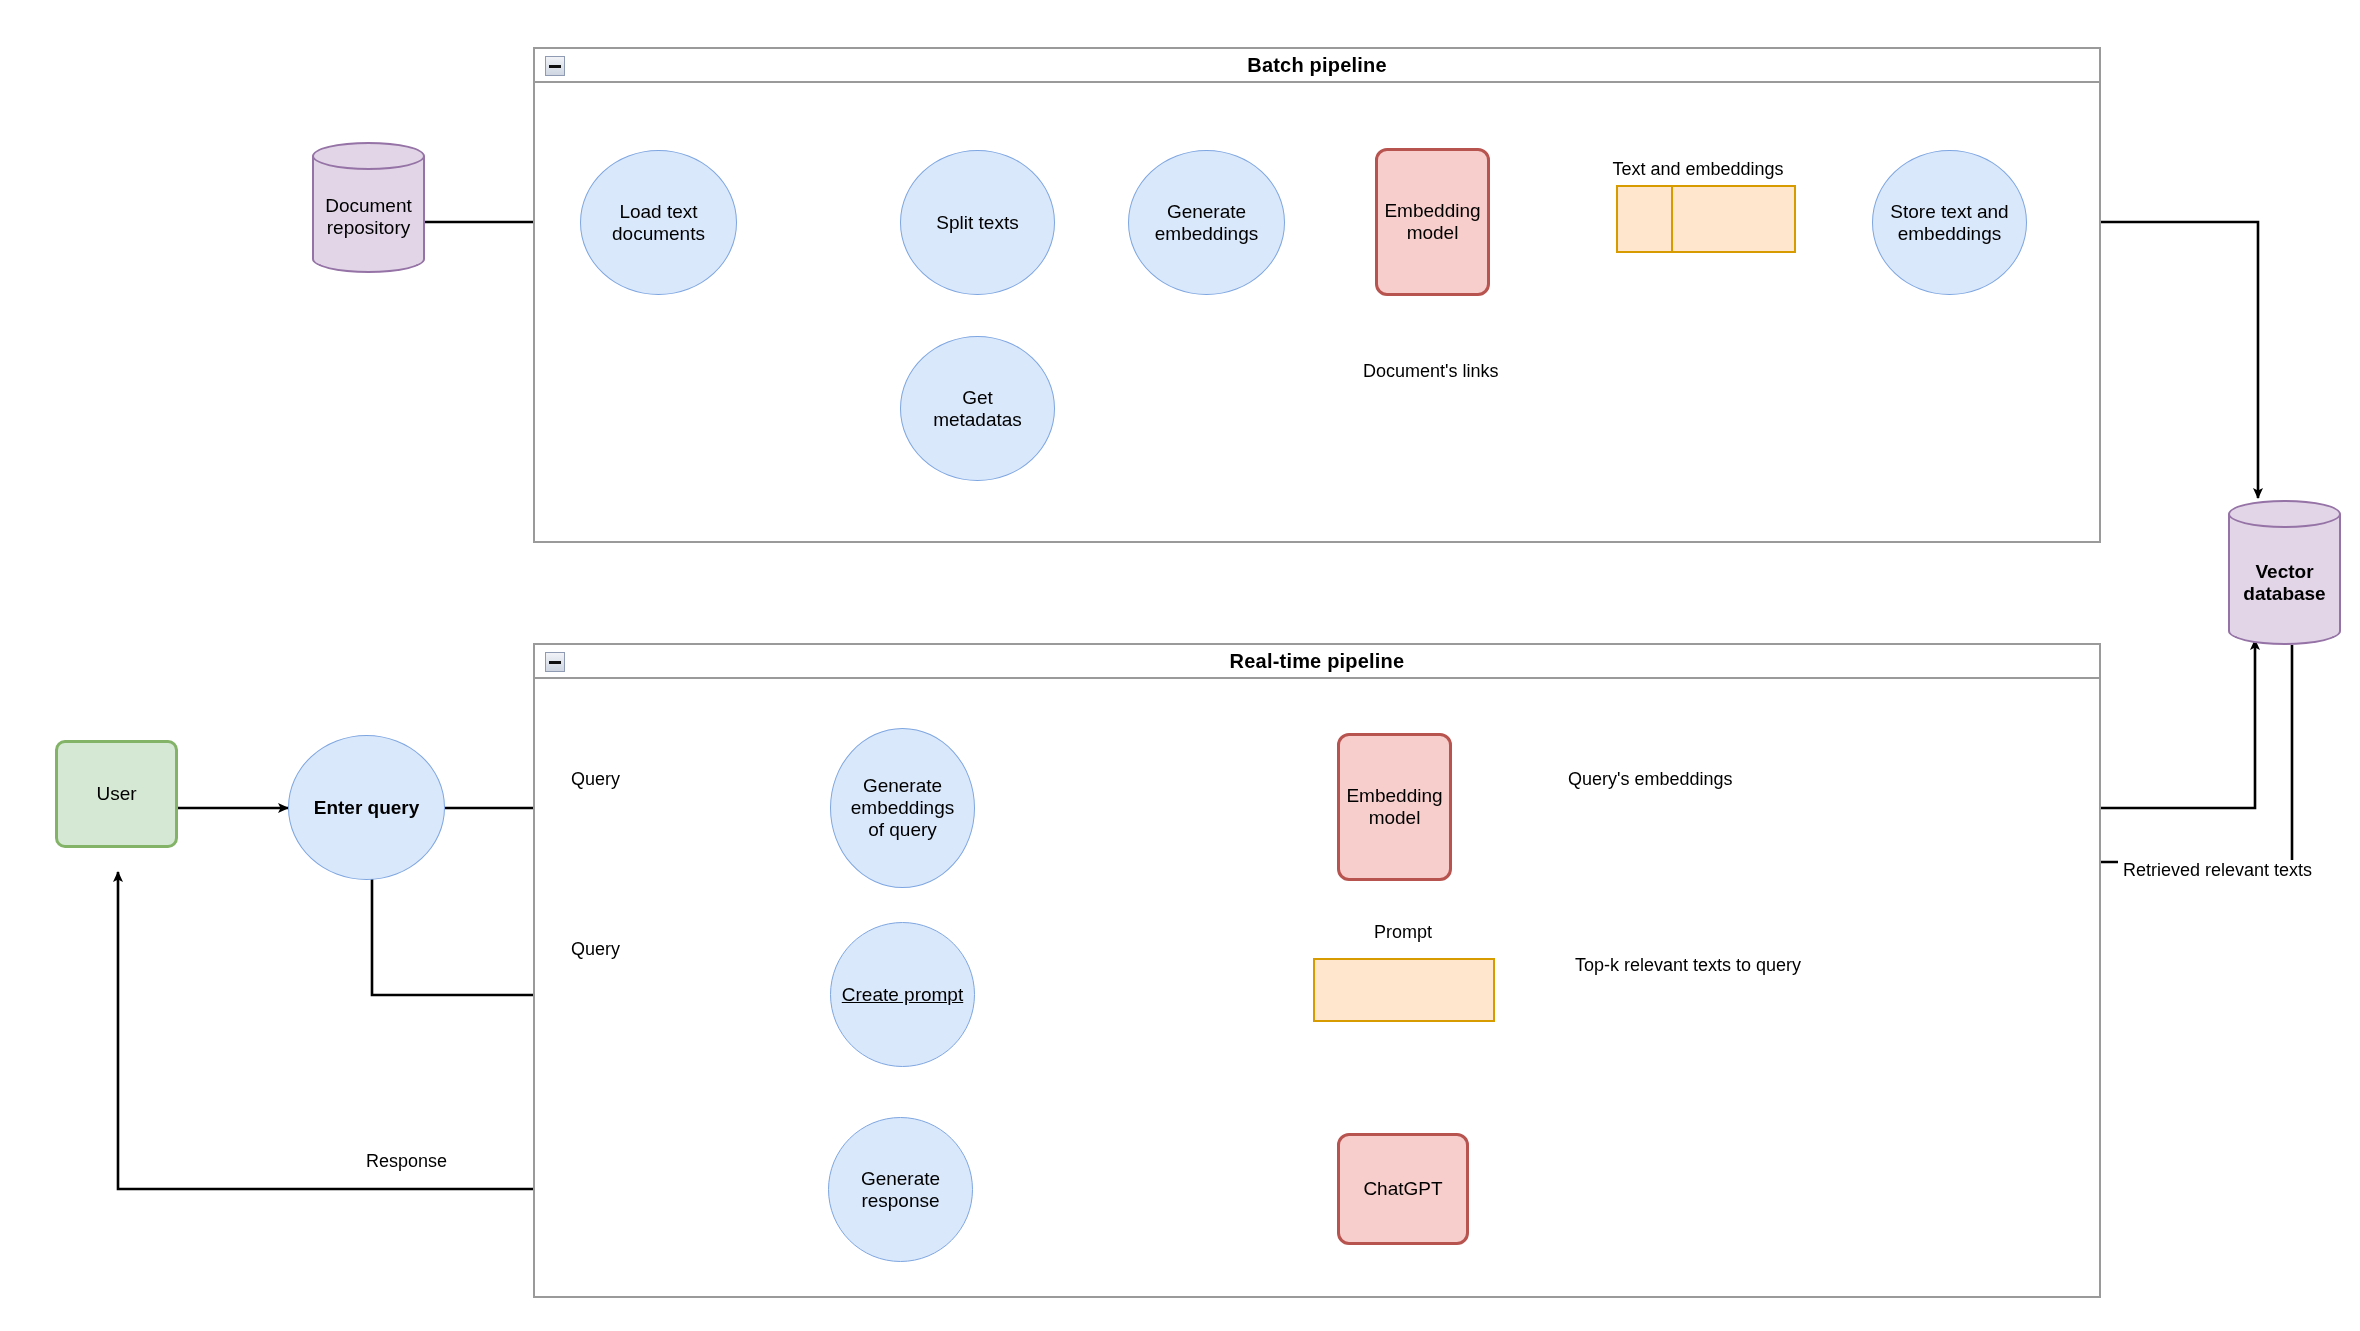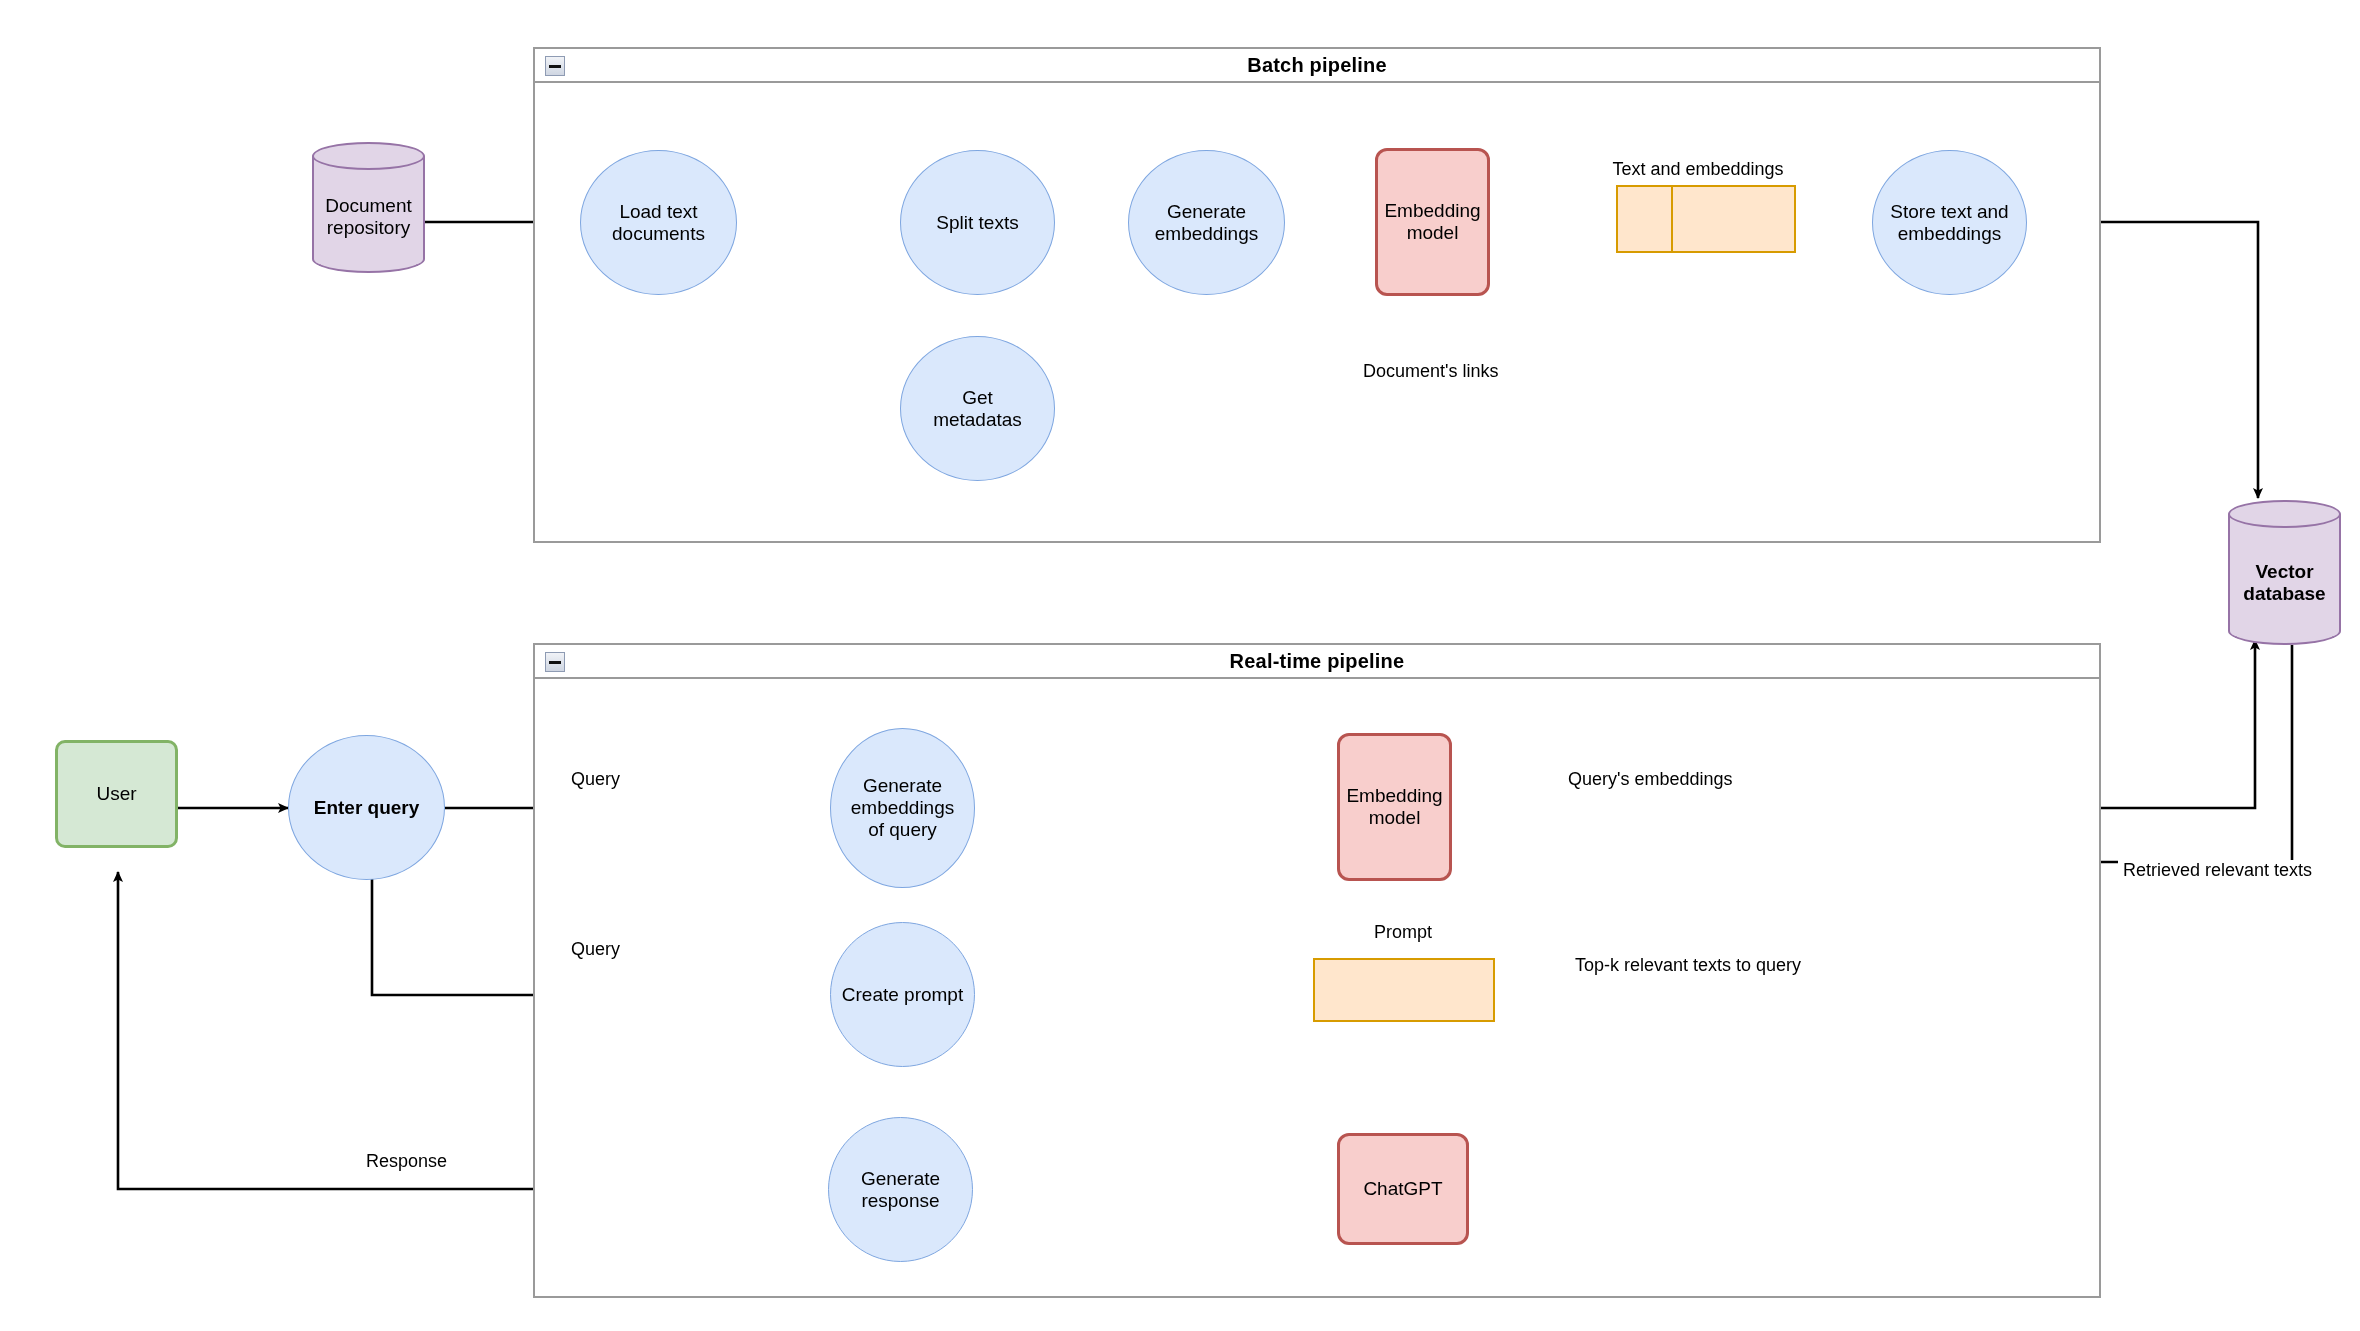--- a/index.html
+++ b/index.html
@@ -177,21 +177,21 @@
 embeddings
 of query</span>
   </div>
 
   <div class="node rbox" style="left:1337px;top:733px;width:115px;height:148px;">
     <span style="white-space:pre-line;">Embedding
 model</span>
   </div>
 
 
-  <div class="node ellipse" style="left:830px;top:922px;width:145px;height:145px;">
+  <div class="node ellipse" style="left:830px;top:922px;width:145px;height:145px;text-decoration:underline;">
     <span style="white-space:pre-line;">Create prompt</span>
   </div>
 
   <span class="caption" style="left:1308px;top:922px;width:190px;text-align:center;">Prompt</span>
   <div class="node obox" style="left:1313px;top:958px;width:182px;height:64px;position:absolute;"></div>
 
   <div class="node rbox" style="left:1337px;top:1133px;width:132px;height:112px;">
     <span>ChatGPT</span>
   </div>
 

